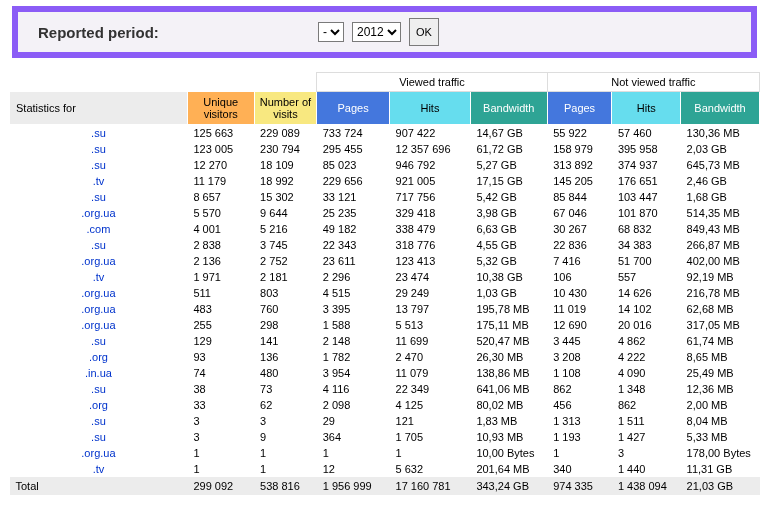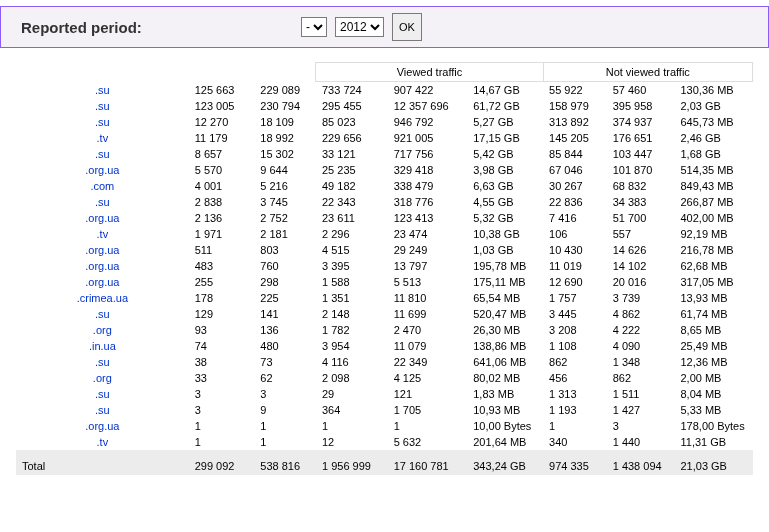--- a/index.html
+++ b/index.html
@@ -1,37 +1,37 @@
 <!DOCTYPE html>
 <html><head>
 <meta charset="utf-8">
 <style>
   body{margin:0;font-family:Verdana,Arial,sans-serif;font-size:11px;color:#000;background:#fff}
   .wrap{width:769px}
-  .period-box{border:1px solid #8b5cf6;background:#f4f2f7;margin:6px 0 14px;padding:6px 20px;display:flex;align-items:center}
+  .period-box{border:6px solid #8b5cf6;background:#f4f2f7;margin:6px 12px 14px;padding:6px 20px;display:flex;align-items:center}
   .period-label{font-size:15px;font-weight:bold;color:#333;width:280px}
   .period-controls{display:flex;align-items:center;gap:8px}
   select{font-size:12px;font-family:Verdana,Arial,sans-serif;border:1px solid #7a7a7a;background:#fff;height:20px}
   button.ok{font-size:11px;font-family:Verdana,Arial,sans-serif;border:1px solid #7a7a7a;background:#efefef;padding:1px 6px;height:28px;cursor:pointer}
   table{border-collapse:collapse;width:100%}
   .topcell{border:1px solid #ddd;text-align:center;font-size:11px;padding:3px 0;background:#fff}
   .hdr{font-size:11px;text-align:center;padding:4px 3px;border:1px solid #fff}
   .hdr-stats{background:#ececec;text-align:left;padding-left:6px}
   .hdr-uv{background:#ffb055}
   .hdr-nv{background:#f8e880}
   .hdr-pages{background:#4477dd;color:#fff}
   .hdr-hits{background:#66ddee}
   .hdr-bw{background:#2ea495;color:#fff}
   td.cell{padding:2px 6px;font-size:11px;white-space:nowrap}
   td.dom{text-align:center;padding-right:6px}
   td.dom a{color:#0033cc;text-decoration:none}
   td.num{text-align:left}
   tr.total td{background:#ececec;font-weight:normal}
-  tr.total td.cell{padding-top:10px;padding-bottom:3px}
-  .tbl-outer{margin:0 16px}
+  tr.total td.cell{padding-top:3px;padding-bottom:3px}
+  .tbl-outer{margin:0 9px}
 </style>
 </head>
 <body>
 <div class="wrap">
 
 <div class="period-box">
   <div class="period-label">Reported period:</div>
   <div class="period-controls">
     <select><option>-</option></select>
     <select><option>2012</option></select>
@@ -53,20 +53,31 @@
           <col style="width:78px">
   </colgroup>
   <tbody>
           <tr>
     <td></td>
             <td></td>
             <td></td>
     <td colspan="3" class="topcell">Viewed traffic</td>
     <td colspan="3" class="topcell">Not viewed traffic</td>
   </tr>
+  <tr>
+    <td class="hdr hdr-stats">Statistics for</td>
+    <td class="hdr hdr-uv">Unique visitors</td>
+    <td class="hdr hdr-nv">Number of visits</td>
+    <td class="hdr hdr-pages">Pages</td>
+    <td class="hdr hdr-hits">Hits</td>
+    <td class="hdr hdr-bw">Bandwidth</td>
+    <td class="hdr hdr-pages">Pages</td>
+    <td class="hdr hdr-hits">Hits</td>
+    <td class="hdr hdr-bw">Bandwidth</td>
+  </tr>
   </tbody>
         <tbody id="rows">
           <tr>
             <td class="cell dom"><a href="#">.su</a></td>
             <td class="cell num">125 663</td>
             <td class="cell num">229 089</td>
             <td class="cell num">733 724</td>
             <td class="cell num">907 422</td>
             <td class="cell num">14,67 GB</td>
             <td class="cell num">55 922</td>
@@ -197,31 +208,20 @@
           <tr>
             <td class="cell dom"><a href="#">.org.ua</a></td>
             <td class="cell num">255</td>
             <td class="cell num">298</td>
             <td class="cell num">1 588</td>
             <td class="cell num">5 513</td>
             <td class="cell num">175,11 MB</td>
             <td class="cell num">12 690</td>
             <td class="cell num">20 016</td>
             <td class="cell num">317,05 MB</td>
-          </tr>
-          <tr>
-            <td class="cell dom"><a href="#">.crimea.ua</a></td>
-            <td class="cell num">178</td>
-            <td class="cell num">225</td>
-            <td class="cell num">1 351</td>
-            <td class="cell num">11 810</td>
-            <td class="cell num">65,54 MB</td>
-            <td class="cell num">1 757</td>
-            <td class="cell num">3 739</td>
-            <td class="cell num">13,93 MB</td>
           </tr>
           <tr>
             <td class="cell dom"><a href="#">.su</a></td>
             <td class="cell num">129</td>
             <td class="cell num">141</td>
             <td class="cell num">2 148</td>
             <td class="cell num">11 699</td>
             <td class="cell num">520,47 MB</td>
             <td class="cell num">3 445</td>
             <td class="cell num">4 862</td>

